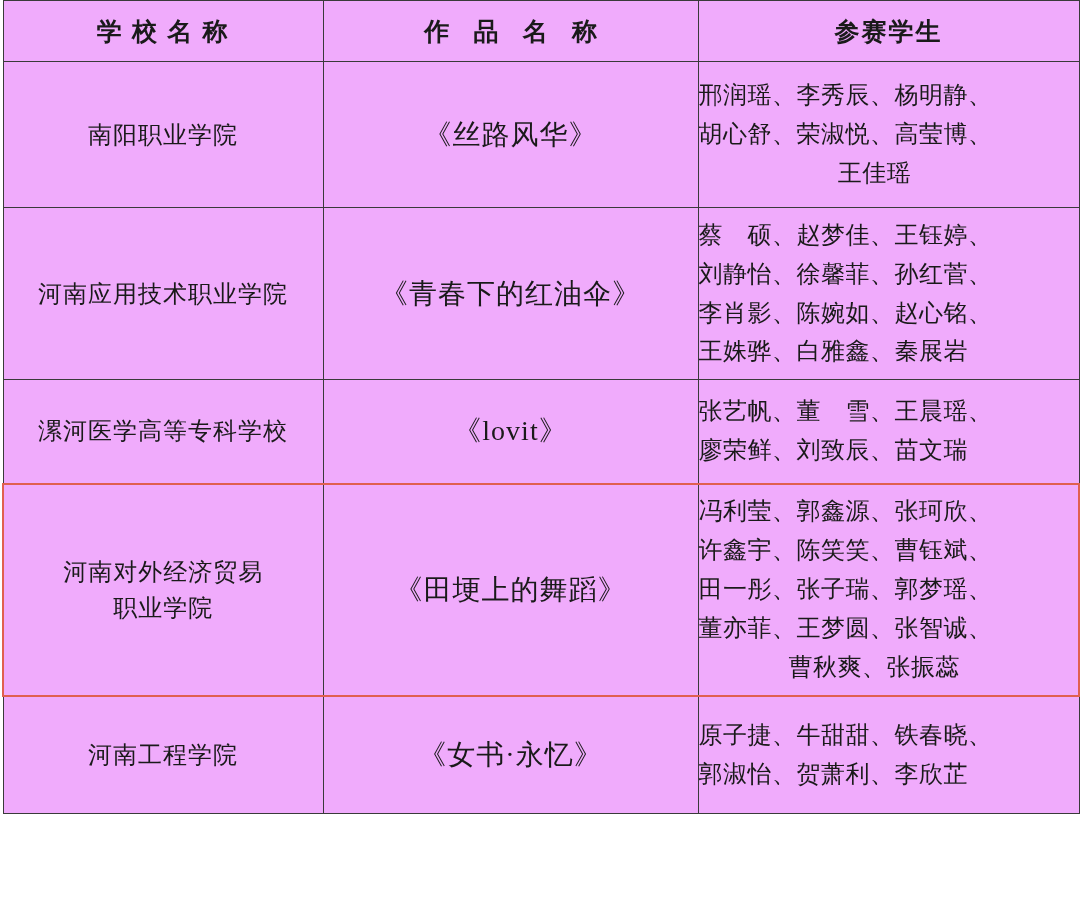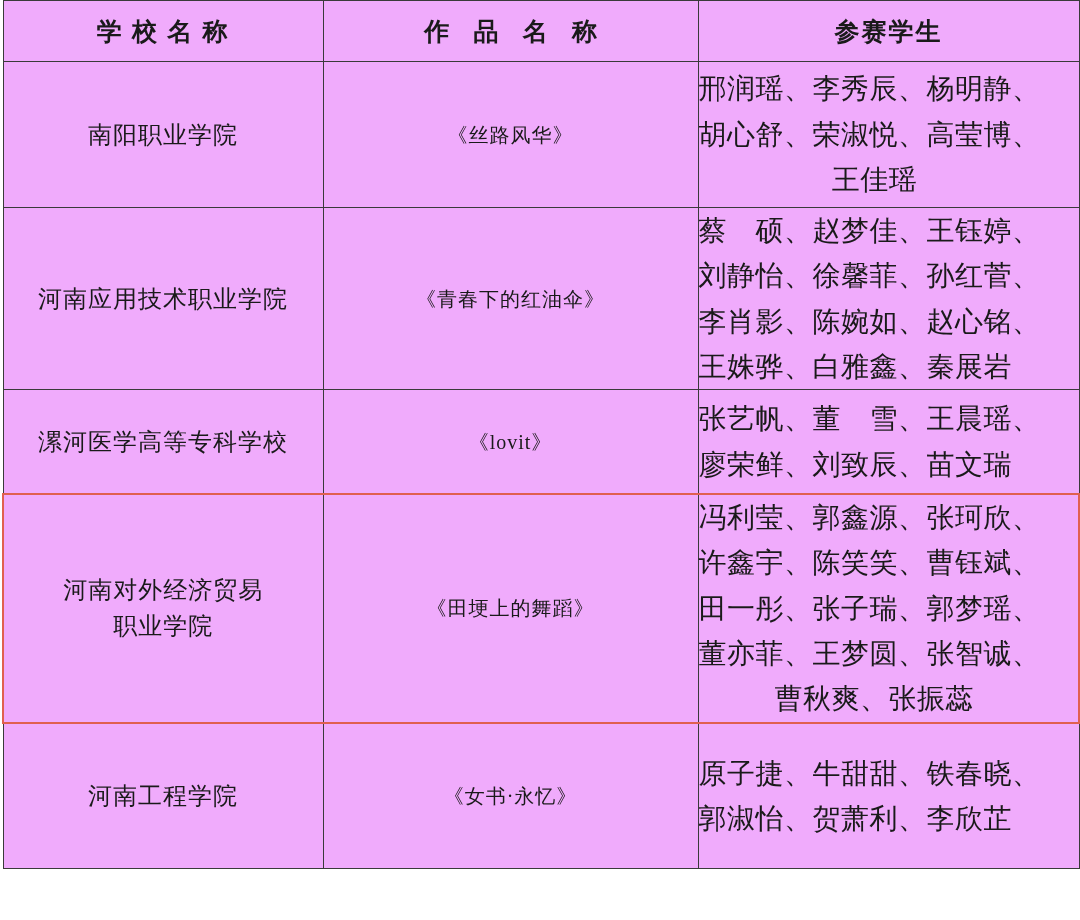--- a/index.html
+++ b/index.html
@@ -50,28 +50,28 @@
   }
   .school-cell {
     text-align: center;
     font-size: 24px;
     line-height: 1.5;
     padding: 10px 6px;
     letter-spacing: 1px;
   }
   .work-cell {
     text-align: center;
-    font-size: 20px;
+    font-size: 28px;
     line-height: 1.5;
     padding: 10px 6px;
     letter-spacing: 1px;
   }
   .students-cell {
     text-align: left;
-    font-size: 28px;
+    font-size: 24px;
     line-height: 1.62;
     padding: 12px 10px 12px 16px;
     letter-spacing: 0.5px;
   }
   .students-cell .sline {
     display: block;
     white-space: nowrap;
   }
   .students-cell .sline.center {
     text-align: center;
@@ -86,21 +86,21 @@
     border-left: 2px solid #e0604f;
   }
   tr.highlight td:last-child {
     border-right: 2px solid #e0604f;
   }
   .row-h-1 { height: 146px; }
   .row-h-2 { height: 172px; }
   .row-h-3 { height: 104px; }
   .row-h-4 { height: 104px; }
   .row-h-5 { height: 212px; }
-  .row-h-6 { height: 146px; }
+  .row-h-6 { height: 118px; }
 </style>
 </head>
 <body>
 
 <div class="sheet">
   <table class="award-table">
     <colgroup>
       <col class="c-school">
       <col class="c-work">
       <col class="c-stud">

